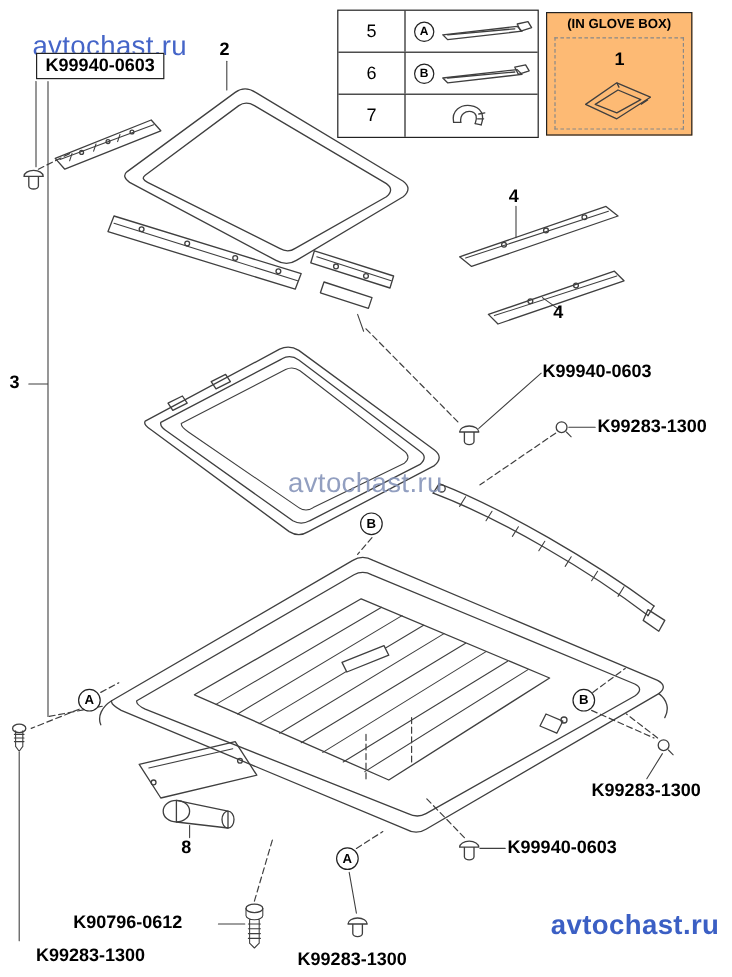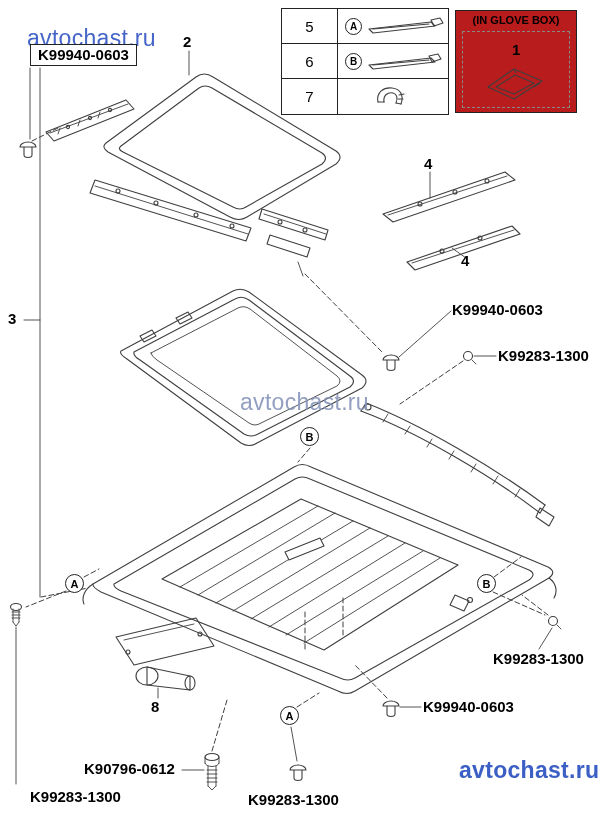--- a/index.html
+++ b/index.html
@@ -42,21 +42,21 @@
   .legend-row:last-child { border-bottom: none; }
   .legend .num { width: 56px; border-right: 1.3px solid #222; display: flex; align-items: center; justify-content: center; font-size: 15px; }
   .legend .icon-cell { flex: 1; display: flex; align-items: center; gap: 5px; padding-left: 7px; }
   .marker-inline {
     width: 17px; height: 17px; border: 1.4px solid #222; border-radius: 50%;
     display: inline-flex; align-items: center; justify-content: center;
     font-size: 10px; font-weight: bold; flex: none;
   }
   .legend svg path, .legend svg ellipse { fill: none; stroke: #3f3f3f; stroke-width: 1.1; stroke-linecap: round; stroke-linejoin: round; }
 
-  .glovebox { position: absolute; left: 455px; top: 10px; width: 122px; height: 103px; border: 1.3px solid #222; background: #b91c1c; z-index: 3; }
+  .glovebox { position: absolute; left: 455px; top: 10px; width: 122px; height: 103px; border: 1.3px solid #222; background: #fdba74; z-index: 3; }
   .gb-title { text-align: center; font-size: 11px; font-weight: bold; margin-top: 3px; }
   .gb-dash { position: absolute; left: 6px; top: 20px; width: 108px; height: 77px; border: 1px dashed #888; }
   .gb-num { position: absolute; left: 56px; top: 30px; font-size: 15px; font-weight: bold; }
   .gb-icon { position: absolute; left: 28px; top: 50px; }
   .gb-icon path { fill: none; stroke: #3f3f3f; stroke-width: 1.1; stroke-linejoin: round; }
 </style>
 </head>
 <body>
 
 <div class="stage">
@@ -215,21 +215,21 @@
 
   <div class="wm wm-tl">avtochast.ru</div>
   <div class="wm wm-c">avtochast.ru</div>
   <div class="wm wm-br">avtochast.ru</div>
 
   <div class="plabel boxed" style="left:30px;top:44px">K99940-0603</div>
   <div class="plabel" style="left:452px;top:301px">K99940-0603</div>
   <div class="plabel" style="left:498px;top:347px">K99283-1300</div>
   <div class="plabel" style="left:493px;top:650px">K99283-1300</div>
   <div class="plabel" style="left:423px;top:698px">K99940-0603</div>
-  <div class="plabel" style="left:84px;top:760px">K90796-0612</div>
+  <div class="plabel" style="left:61px;top:760px">K90796-0612</div>
   <div class="plabel" style="left:30px;top:788px">K99283-1300</div>
   <div class="plabel" style="left:248px;top:791px">K99283-1300</div>
 
   <div class="callout" style="left:183px;top:33px">2</div>
   <div class="callout" style="left:8px;top:310px">3</div>
   <div class="callout" style="left:424px;top:155px">4</div>
   <div class="callout" style="left:461px;top:252px">4</div>
   <div class="callout" style="left:151px;top:698px">8</div>
 
   <div class="marker" style="left:300px;top:427px">B</div>

